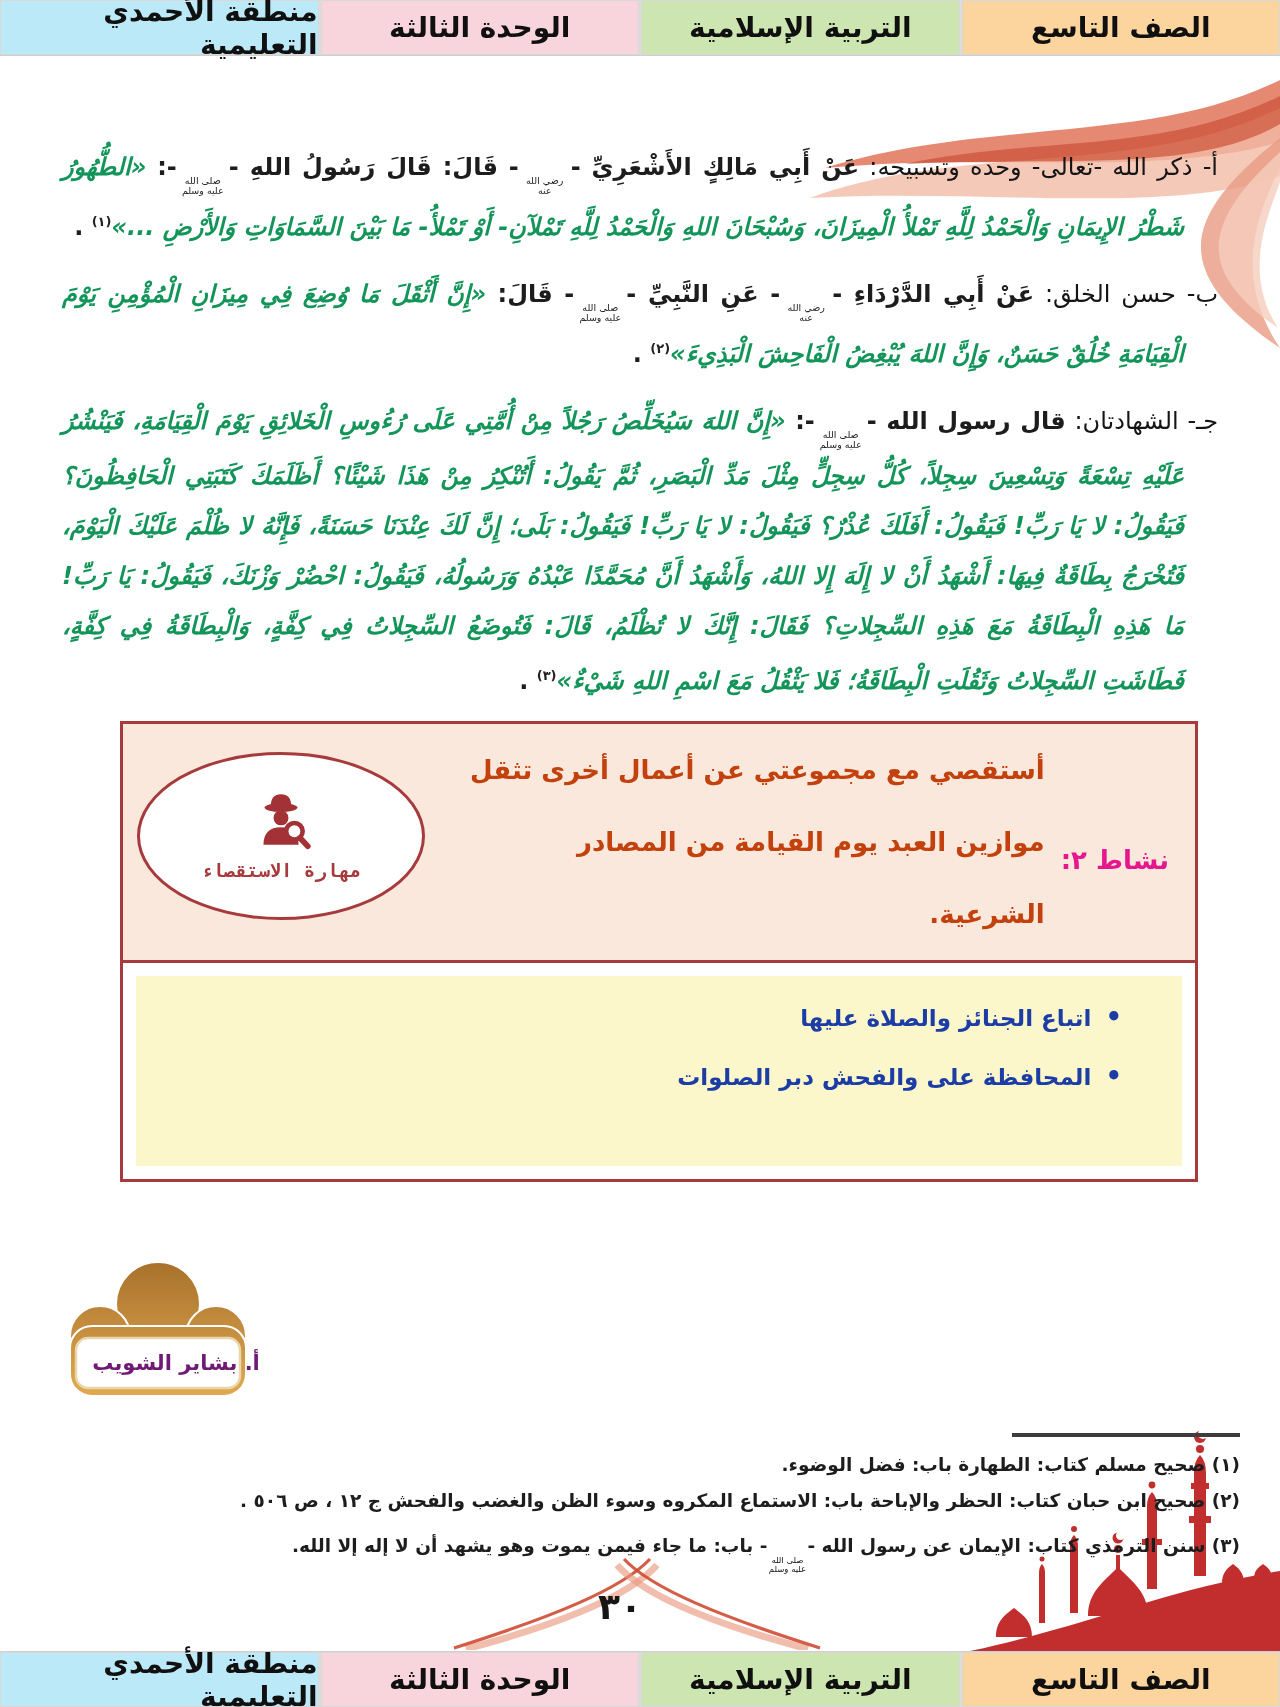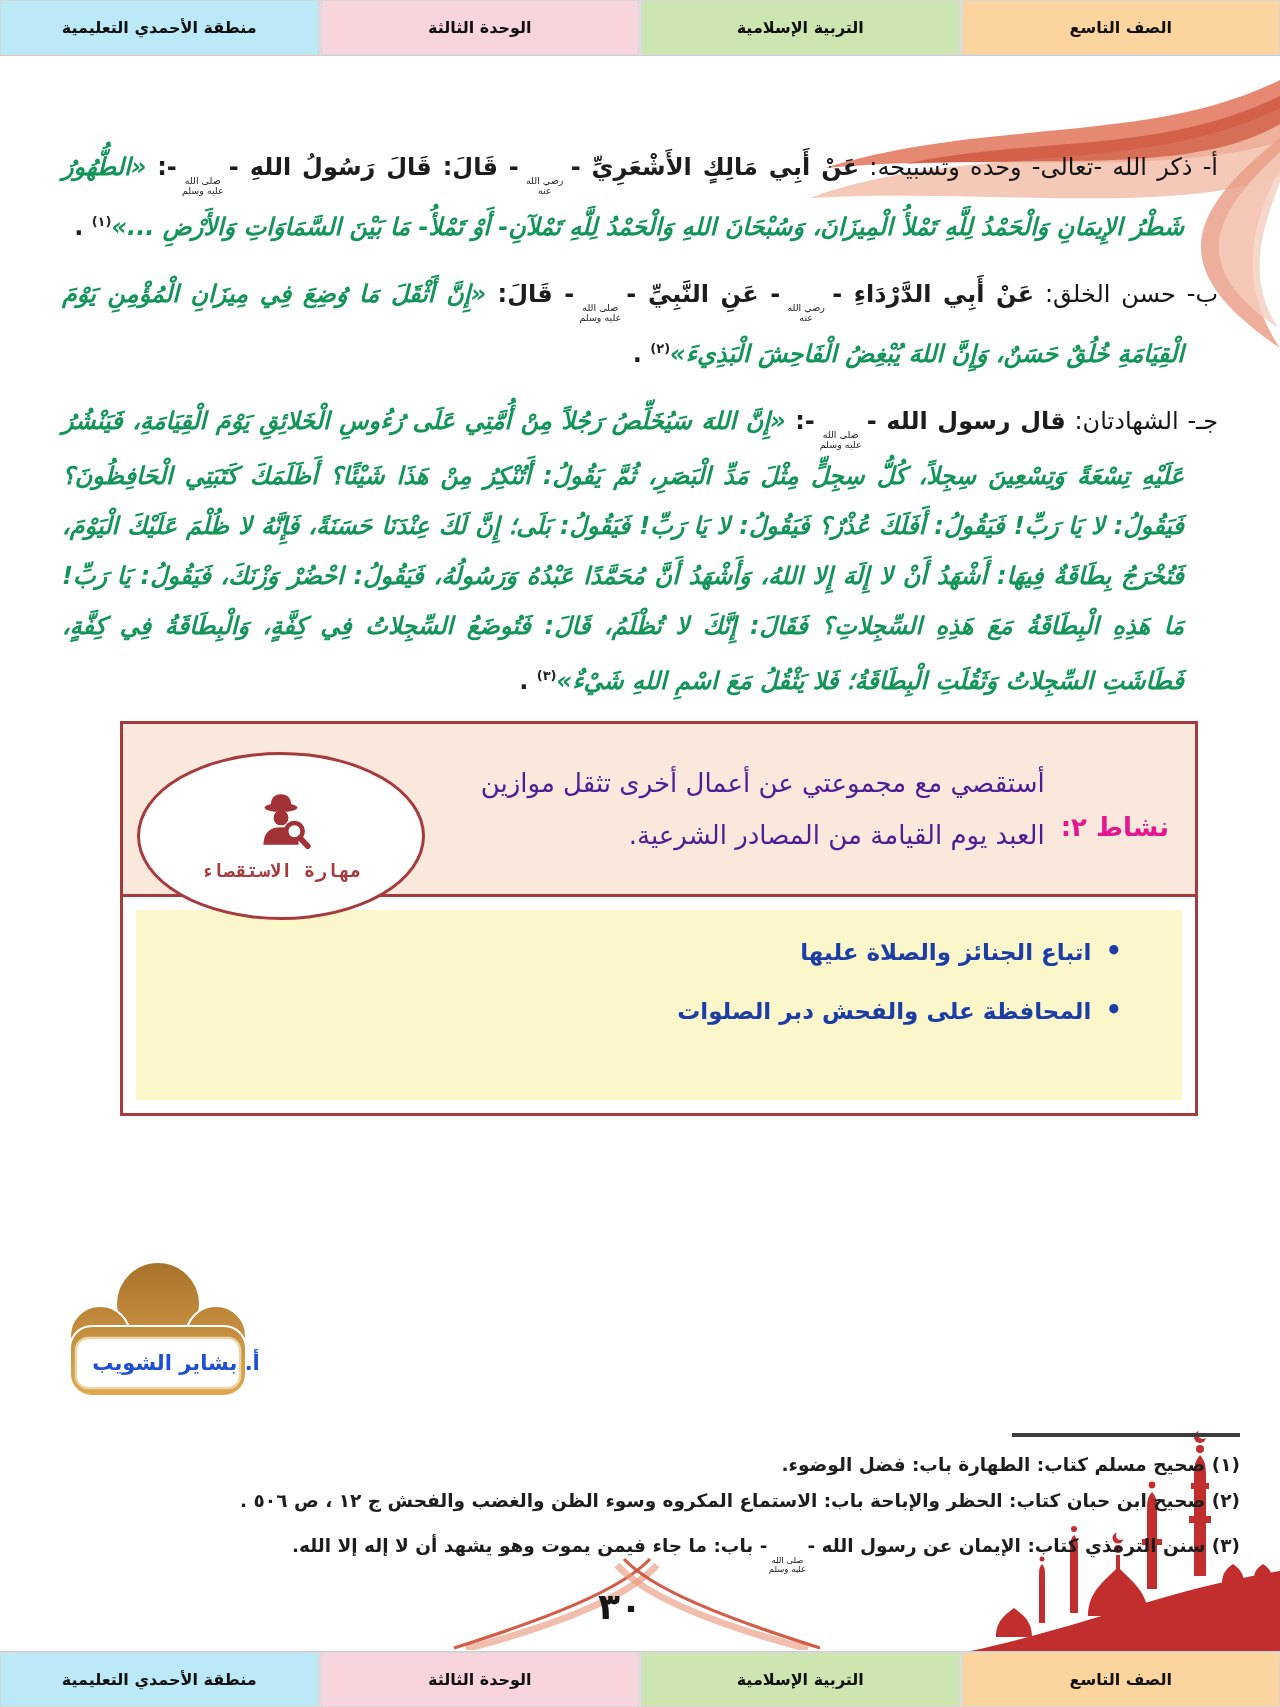--- a/index.html
+++ b/index.html
@@ -4,21 +4,21 @@
 <style>
   html,body{margin:0;padding:0;background:#fff;}
   body{font-family:"DejaVu Sans",sans-serif;}
   .page{position:relative;width:1280px;height:1707px;margin:0 auto;background:#fff;overflow:hidden;}
 
   
   .bar{position:absolute;left:0;right:0;height:55px;display:flex;gap:2px;background:#dcdcdc;z-index:6;}
   .bar.top{top:0;border-bottom:1px solid #cfcfcf;}
   .bar.bottom{bottom:0;border-top:1px solid #cfcfcf;}
   .bar-cell{flex:1;display:flex;align-items:center;justify-content:center;
-    font-size:16px;font-weight:bold;color:#101010;border:1px solid #d8d8d8;}
+    font-size:28px;font-weight:bold;color:#101010;border:1px solid #d8d8d8;}
 
   
   .swoosh-top{position:absolute;top:50px;right:0;z-index:0;}
   .mosque{position:absolute;bottom:56px;right:0;z-index:1;}
   .dome-swoosh{position:absolute;bottom:57px;left:452px;z-index:1;}
   .page-number{position:absolute;top:1586px;left:580px;width:80px;text-align:center;
     font-size:36px;font-weight:bold;color:#161616;z-index:2;}
 
   
   .content{position:relative;z-index:2;padding:140px 62px 0 62px;}
@@ -29,34 +29,34 @@
   .seg-hadith{color:#13955a;font-weight:bold;font-style:italic;}
   .seg-footref{font-size:13px;vertical-align:9px;color:#222;font-weight:bold;}
   .seg-honorific{display:inline-block;width:52px;min-width:52px;font-size:9.5px;line-height:1.1;
     text-align:center;vertical-align:middle;font-weight:normal;text-indent:0;white-space:normal;margin-top:36px;}
 
   
   .activity-box{position:relative;margin:10px 20px 0 58px;border:3px solid #a73a3c;background:#fff;z-index:2;}
   .activity-pink{position:relative;background:#fae8dc;border-bottom:3px solid #a73a3c;
     min-height:150px;display:flex;align-items:center;padding:10px 26px 10px 330px;}
   .activity-label{color:#e5178f;font-weight:bold;font-size:26px;margin-left:16px;white-space:nowrap;margin-top:36px;}
-  .activity-text{font-size:26px;font-weight:normal;line-height:52px;color:#4c1d95;max-width:640px;text-align:right;}
+  .activity-text{font-size:26px;font-weight:bold;line-height:72px;color:#c2410c;max-width:640px;text-align:right;}
   .skill-ellipse{position:absolute;right:auto;left:14px;top:28px;width:282px;height:162px;
     background:#fff;border:3px solid #a73a3c;border-radius:50%;z-index:3;
     display:flex;flex-direction:column;align-items:center;justify-content:center;gap:4px;font-family:Liberation Mono, monospace;}
   .skill-label{color:#a73a3c;font-weight:bold;font-size:19px;}
   .activity-answers{background:#fcf6cb;margin:13px;min-height:152px;padding:28px 60px 10px 20px;}
   .answer{display:flex;align-items:baseline;gap:14px;color:#1c3da6;font-weight:bold;
     font-size:23px;margin-bottom:32px;}
   .answer .dot{font-size:26px;line-height:1;}
 
   
   .cloud-stamp{position:absolute;left:52px;top:1246px;width:212px;height:156px;z-index:2;}
   .cloud-stamp .plate-text{position:absolute;left:24px;top:92px;width:200px;height:50px;
-    display:flex;align-items:center;justify-content:center;font-size:21px;font-weight:bold;color:#1d4ed8;}
+    display:flex;align-items:center;justify-content:center;font-size:21px;font-weight:bold;color:#701a75;}
 
   
   .footnote-divider{position:absolute;top:1433px;right:40px;width:228px;height:4px;background:#3d3d3d;z-index:2;}
   .footnotes{position:absolute;top:1448px;right:40px;left:40px;z-index:2;}
   .footnote{font-size:18.5px;line-height:34px;color:#161616;text-align:right;margin-bottom:2px;}
   .footnote .seg-plain{font-weight:bold;}
   .footnote .seg-honorific{width:40px;min-width:40px;font-size:8.5px;}
 </style>
 </head>
 <body>

